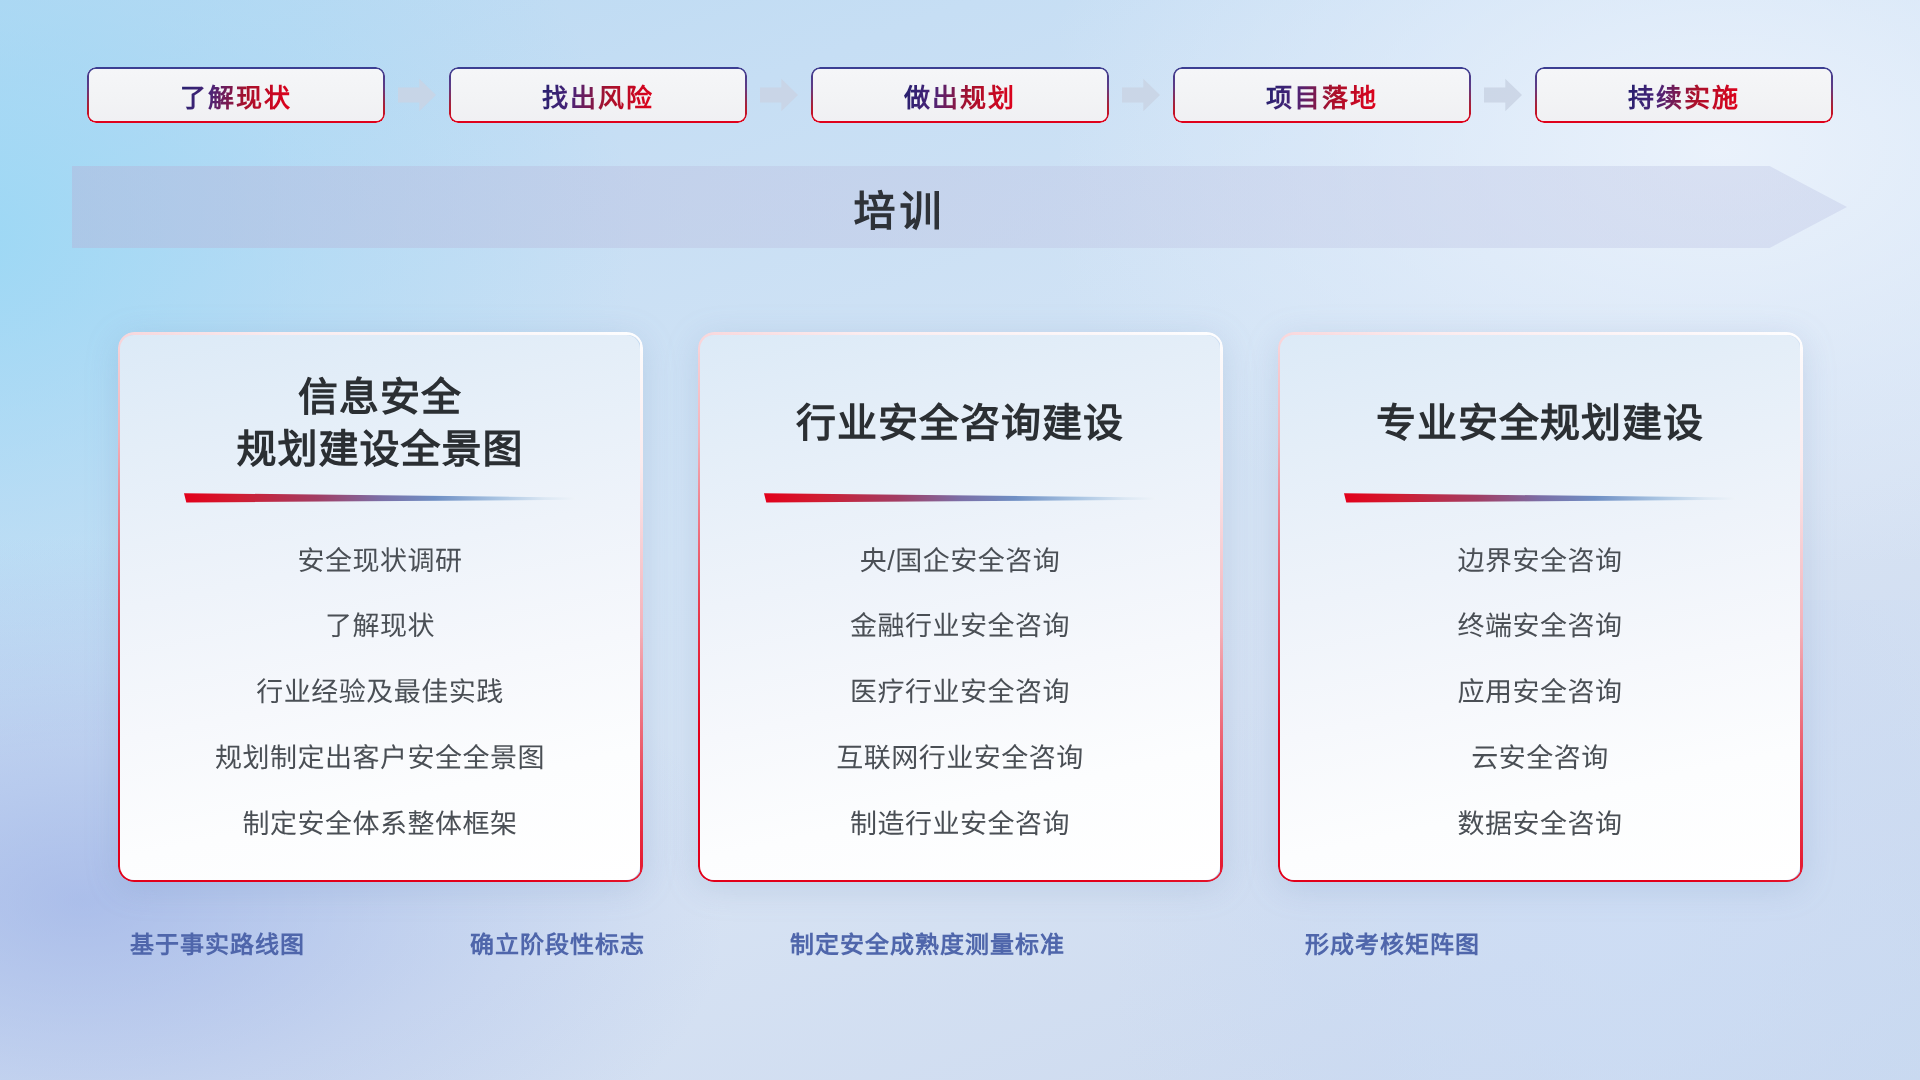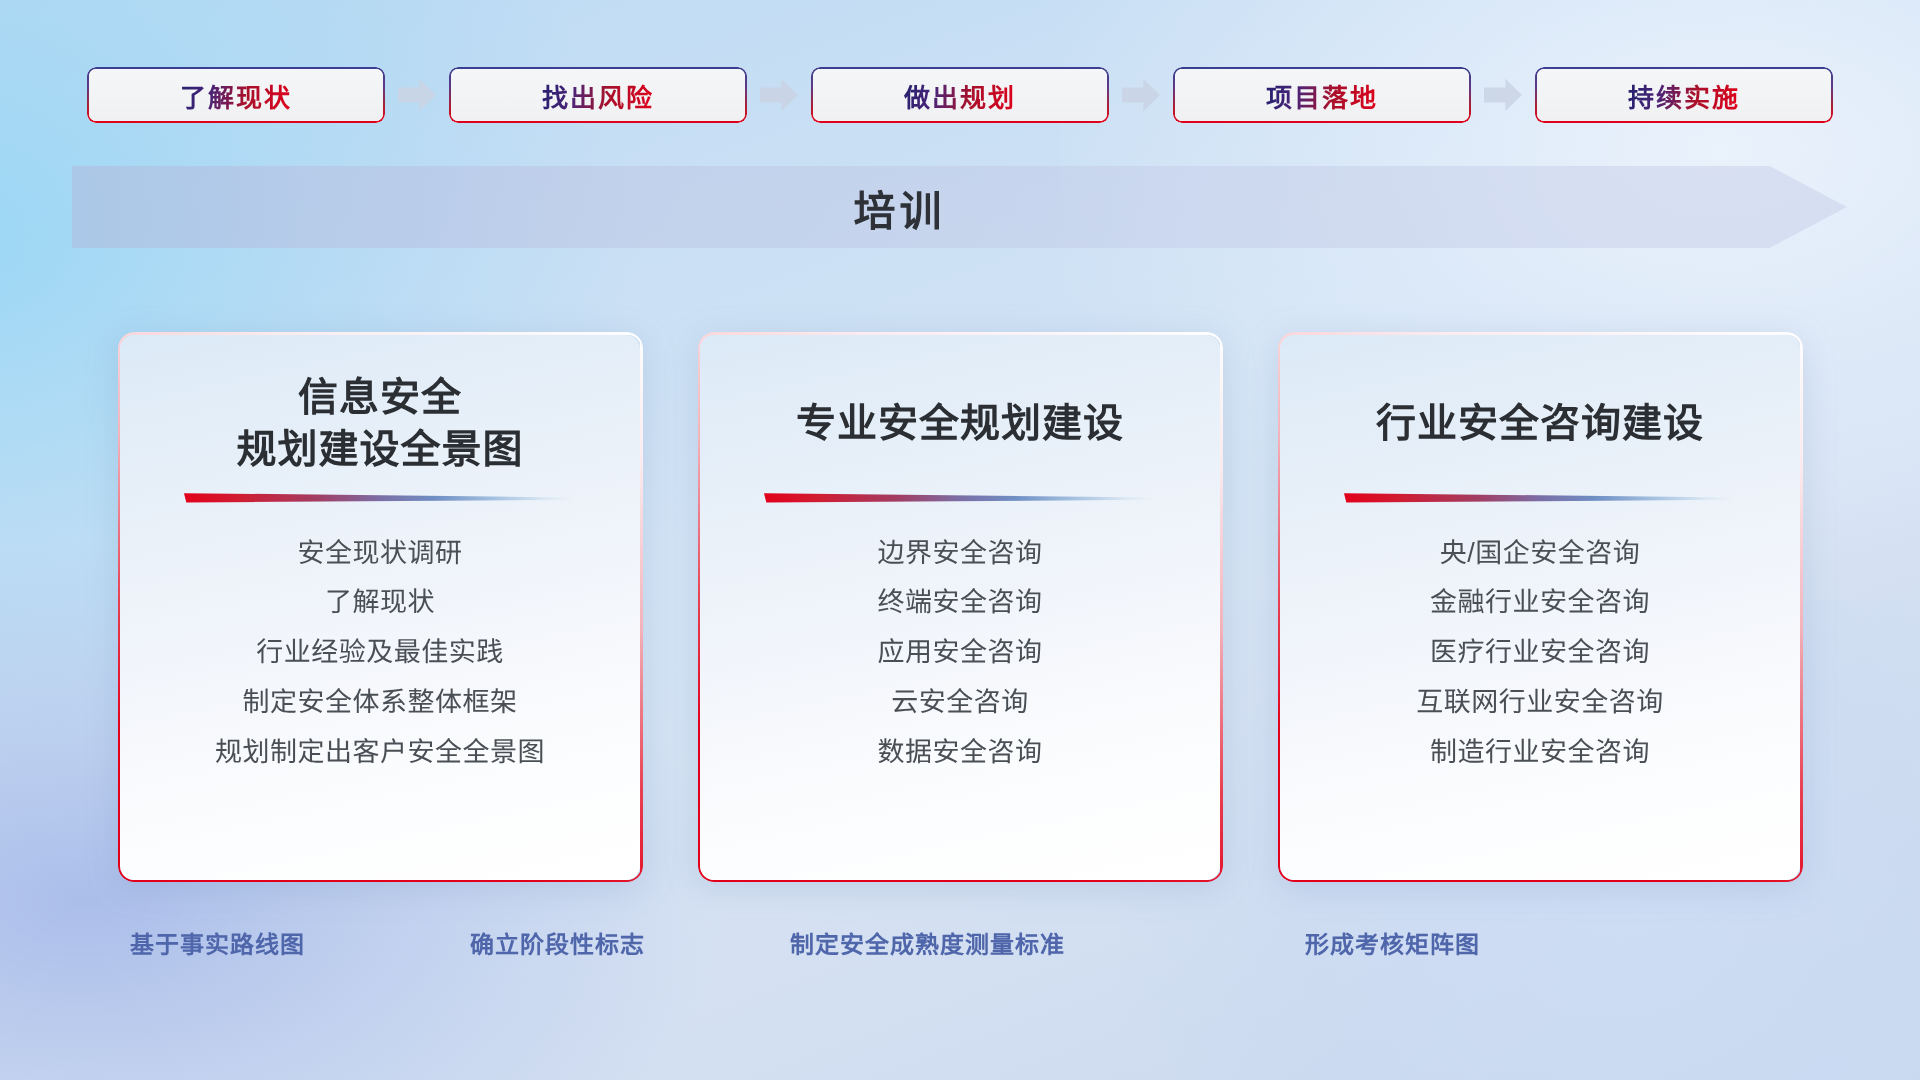--- a/index.html
+++ b/index.html
@@ -119,22 +119,22 @@
   .card-title .ln{display:block;}
   .divider{
     width:392px;height:12px;margin:16px 0 22px;position:relative;flex:0 0 auto;
   }
   .divider-shape{
     position:absolute;inset:0;
     background:linear-gradient(90deg,#e2001a 0%,#d01d32 14%,#a23d63 34%,#7b6ea6 50%,#6f8fc4 64%,#a8c4e2 80%,#dbe7f3 92%,#eef3f9 100%);
     clip-path:polygon(0% 22%,100% 58%,100% 78%,0.6% 100%);
   }
   .card-list{
-    list-style:none;margin:8px;padding:0;width:100%;
-    display:flex;flex-direction:column;align-items:center;gap:8px;
+    list-style:none;margin:16px;padding:0;width:100%;
+    display:flex;flex-direction:column;align-items:center;gap:24px;
   }
   .card-list li{
     font-size:27px;color:#4a4f55;line-height:1.55;text-align:center;
     letter-spacing:.5px;
   }
 
   
   .footers{position:absolute;left:0;right:0;top:925px;height:60px;z-index:6;}
   .footer-label{
     position:absolute;top:0;font-size:24px;font-weight:700;color:#4f66ab;
@@ -195,59 +195,59 @@
           <span class="ln">信息安全</span>
           <span class="ln">规划建设全景图</span>
         </div>
         <div class="divider">
           <div class="divider-shape"></div>
         </div>
         <ul class="card-list">
           <li>安全现状调研</li>
           <li>了解现状</li>
           <li>行业经验及最佳实践</li>
+          <li>规划制定出客户安全全景图</li>
           <li>制定安全体系整体框架</li>
-          <li>规划制定出客户安全全景图</li>
+        </ul>
+      </div>
+    </div>
+    <div class="card">
+      <div class="card-inner">
+        <div class="card-title">
+          <span class="ln">行业安全咨询建设</span>
+        </div>
+        <div class="divider">
+          <div class="divider-shape"></div>
+        </div>
+        <ul class="card-list">
+          <li>央/国企安全咨询</li>
+          <li>金融行业安全咨询</li>
+          <li>医疗行业安全咨询</li>
+          <li>互联网行业安全咨询</li>
+          <li>制造行业安全咨询</li>
         </ul>
       </div>
     </div>
     <div class="card">
       <div class="card-inner">
         <div class="card-title">
           <span class="ln">专业安全规划建设</span>
         </div>
         <div class="divider">
           <div class="divider-shape"></div>
         </div>
         <ul class="card-list">
           <li>边界安全咨询</li>
           <li>终端安全咨询</li>
           <li>应用安全咨询</li>
           <li>云安全咨询</li>
           <li>数据安全咨询</li>
         </ul>
       </div>
     </div>
-    <div class="card">
-      <div class="card-inner">
-        <div class="card-title">
-          <span class="ln">行业安全咨询建设</span>
-        </div>
-        <div class="divider">
-          <div class="divider-shape"></div>
-        </div>
-        <ul class="card-list">
-          <li>央/国企安全咨询</li>
-          <li>金融行业安全咨询</li>
-          <li>医疗行业安全咨询</li>
-          <li>互联网行业安全咨询</li>
-          <li>制造行业安全咨询</li>
-        </ul>
-      </div>
-    </div>
   </div>
 
 <div class="footers" id="footers-row">
     <div class="footer-label" style="left: 130px;">基于事实路线图</div>
     <div class="footer-label" style="left: 470px;">确立阶段性标志</div>
     <div class="footer-label" style="left: 790px;">制定安全成熟度测量标准</div>
     <div class="footer-label" style="left: 1305px;">形成考核矩阵图</div>
   </div>
 
 </body></html>

